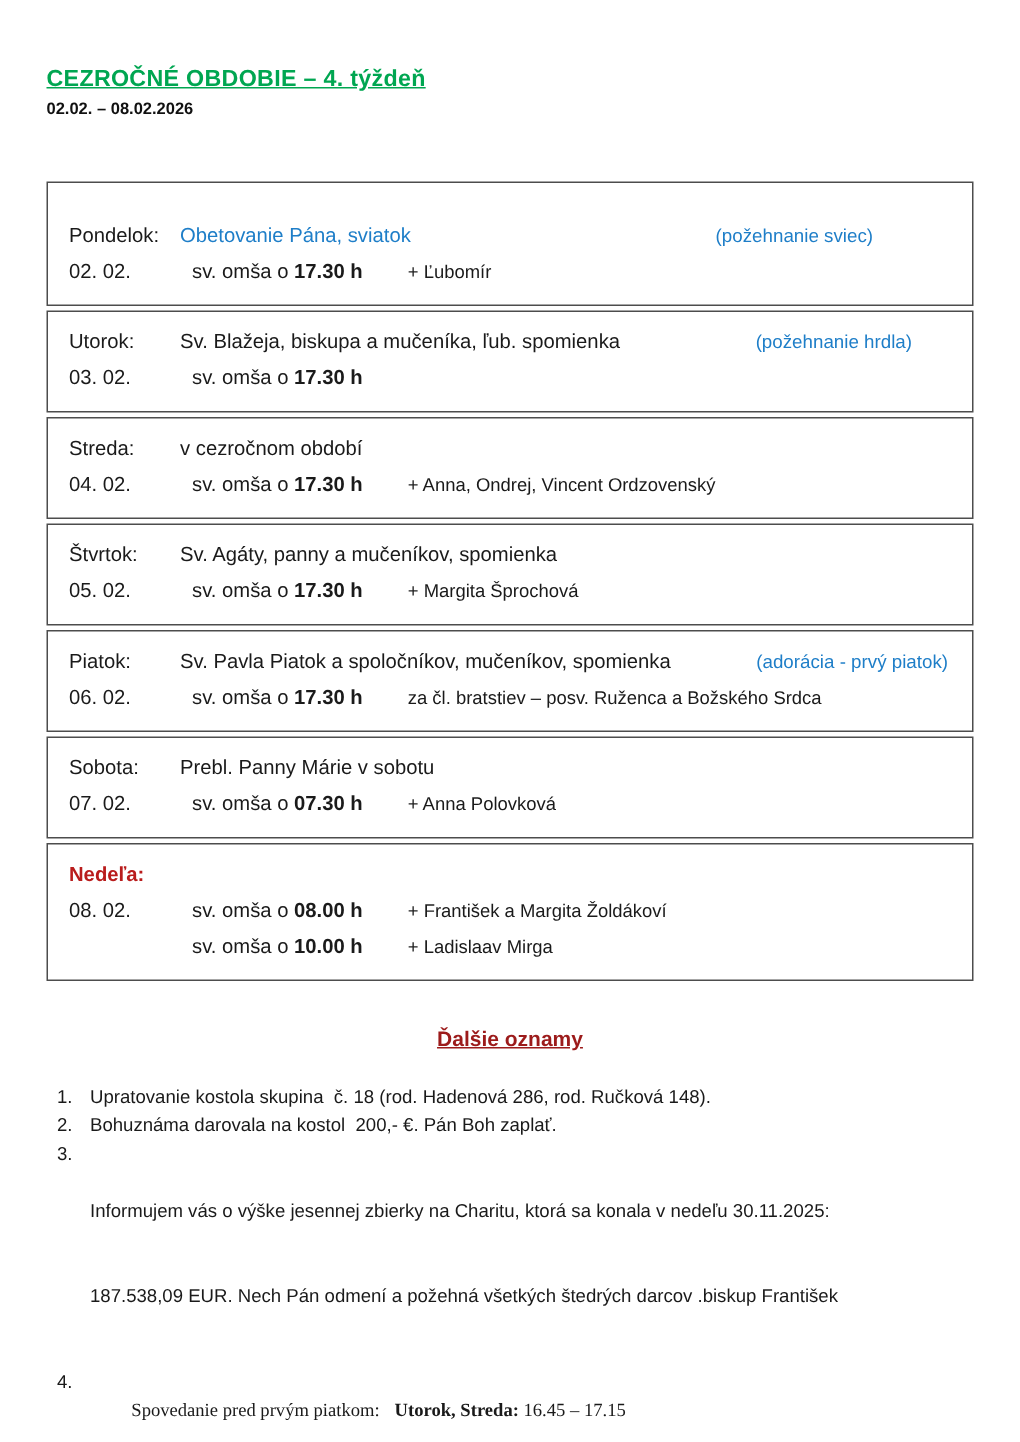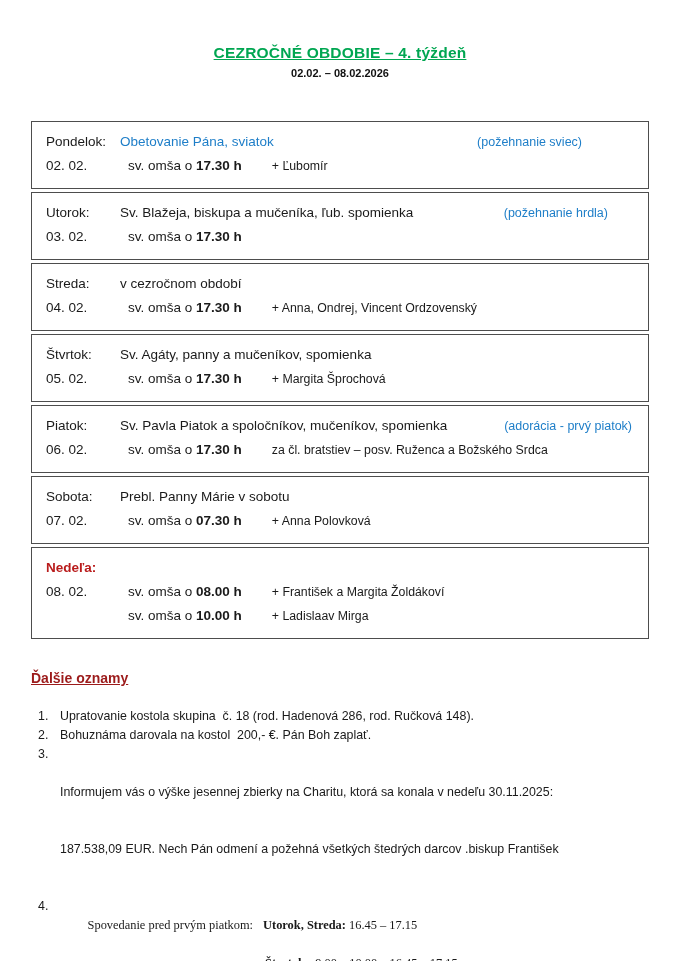--- a/index.html
+++ b/index.html
@@ -7,21 +7,21 @@
   body {
     width: 680px; height: 961px;
     font-family: "Liberation Sans", "DejaVu Sans", sans-serif;
     color: #1a1a1a;
     position: relative;
     overflow: hidden;
   }
   .page { padding: 44px 31px 0 31px; }
 
   
-  .doc-header { text-align: center; }
+  .doc-header { text-align: left; }
   .doc-title {
     display: inline-block;
     font-size: 15.5px; font-weight: bold;
     color: #00a651;
     text-decoration: underline;
     letter-spacing: 0.2px;
   }
   .doc-subtitle {
     margin-top: 5px;
     font-size: 11px; font-weight: bold; color: #111;
@@ -36,29 +36,29 @@
     font-size: 13.5px;
     line-height: 24px;
   }
   .row-line { display: flex; align-items: baseline; }
   .col-day { flex: 0 0 74px; }
   .row-title { }
   .row-note { color: #1e7ec8; font-size: 12.5px; margin-left: auto; }
   .note-inset-lg { margin-right: 52px; }
   .note-inset-md { margin-right: 26px; }
   .note-inset-sm { margin-right: 2px; }
-  .title-blue { color: #1e7ec8; }
+  .title-blue { color: #1e7ec8; margin-top: 15px; }
   .title-green { color: #00a651; font-weight: bold; text-decoration: underline; }
   .day-green { color: #b91c1c; font-weight: bold; }
   .mass-prefix { margin-left: 8px; }
   .mass-time { font-weight: bold; }
   .mass-intention { margin-left: 30px; font-size: 12.3px; color: #1a1a1a; }
 
   
-  .ann-header { text-align: left; margin-top: 30px; }
+  .ann-header { text-align: center; margin-top: 30px; }
   .ann-title {
     display: inline-block;
     font-size: 14px; font-weight: bold;
     color: #9c1b1b;
     text-decoration: underline;
   }
   .ann-list { margin-top: 20px; padding-left: 7px; }
   .ann-item { display: flex; font-size: 12.4px; line-height: 19px; }
   .ann-num { flex: 0 0 22px; }
   .ann-body { flex: 1; white-space: pre-wrap; }

